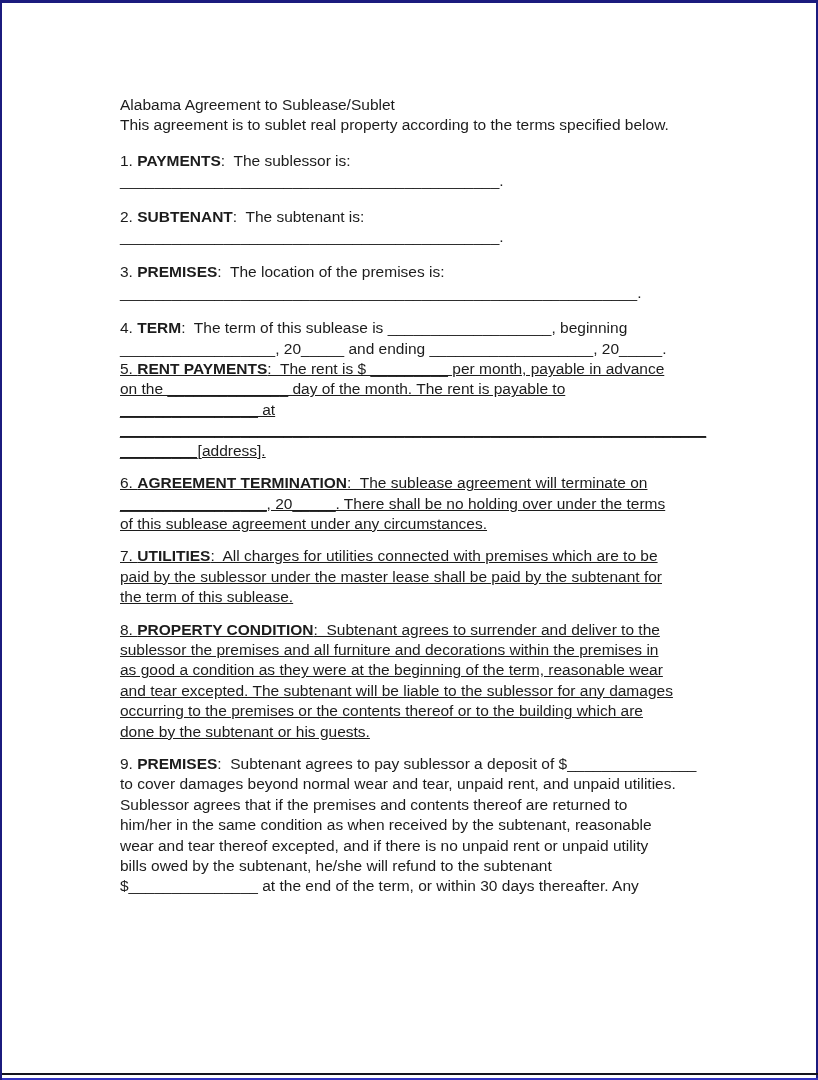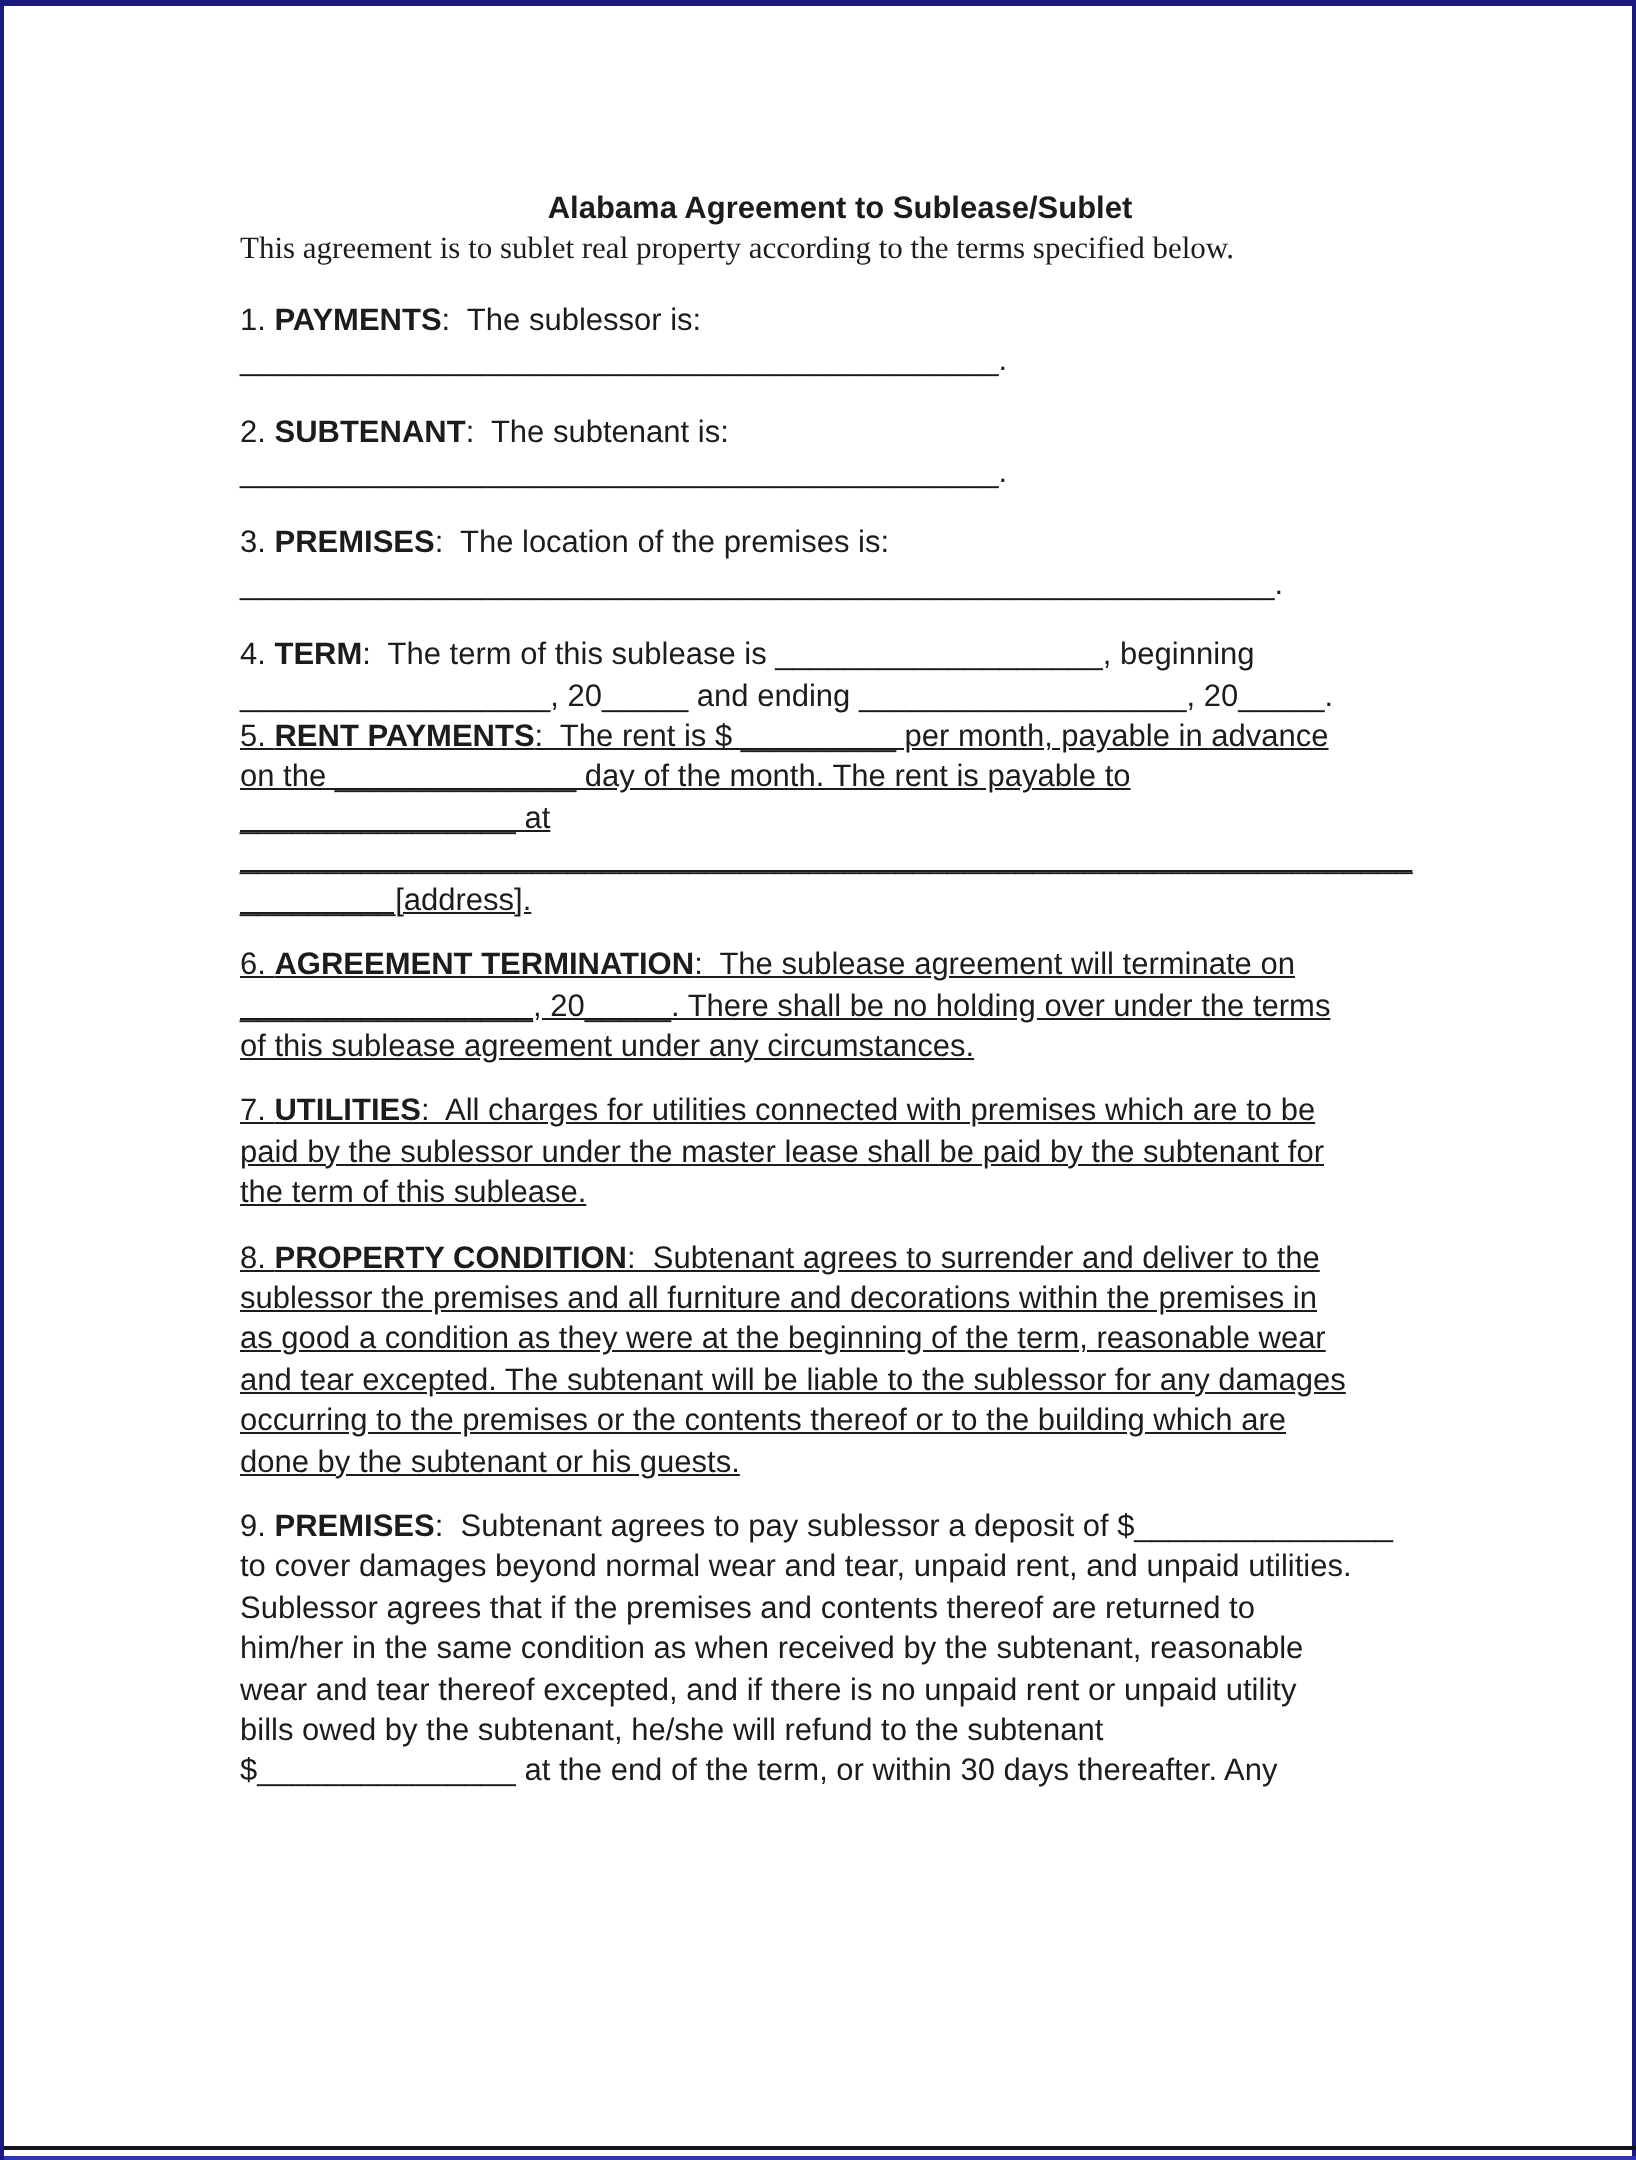--- a/index.html
+++ b/index.html
@@ -23,25 +23,25 @@
     left: 118px; top: 92px;
     width: 600px;
     color: #1c1c1c;
     font-size: 15.5px;
     line-height: 20.4px;
   }
   .doc-title {
     margin: 0;
     font-size: 15.5px;
     line-height: 20.4px;
-    font-weight: bold;
-    text-align: center;
+    font-weight: normal;
+    text-align: left;
     white-space: pre-wrap;
   }
-  .doc-subtitle { margin: 0 0 15px 0; white-space: pre-wrap; font-family: Liberation Serif, serif; }
+  .doc-subtitle { margin: 0 0 15px 0; white-space: pre-wrap; }
   .para { margin: 0; white-space: pre-wrap; }
   .mb15 { margin-bottom: 15px; }
   .mb12 { margin-bottom: 12px; text-decoration: underline; }
   .mb0  { margin-bottom: 0; }
   .run  { white-space: pre-wrap; }
   .sec-label { font-weight: bold; }
   .page-bottom-rule {
     position: absolute; left: 0; top: 1070px;
     width: 818px; height: 2px;
   }

